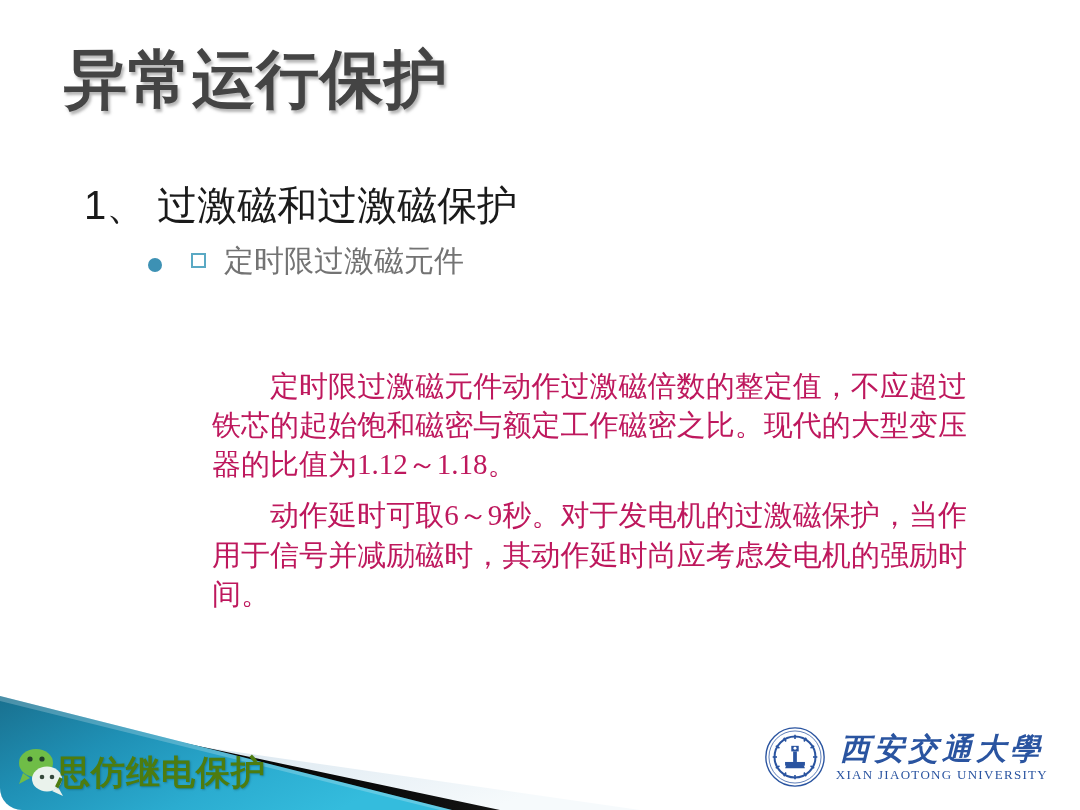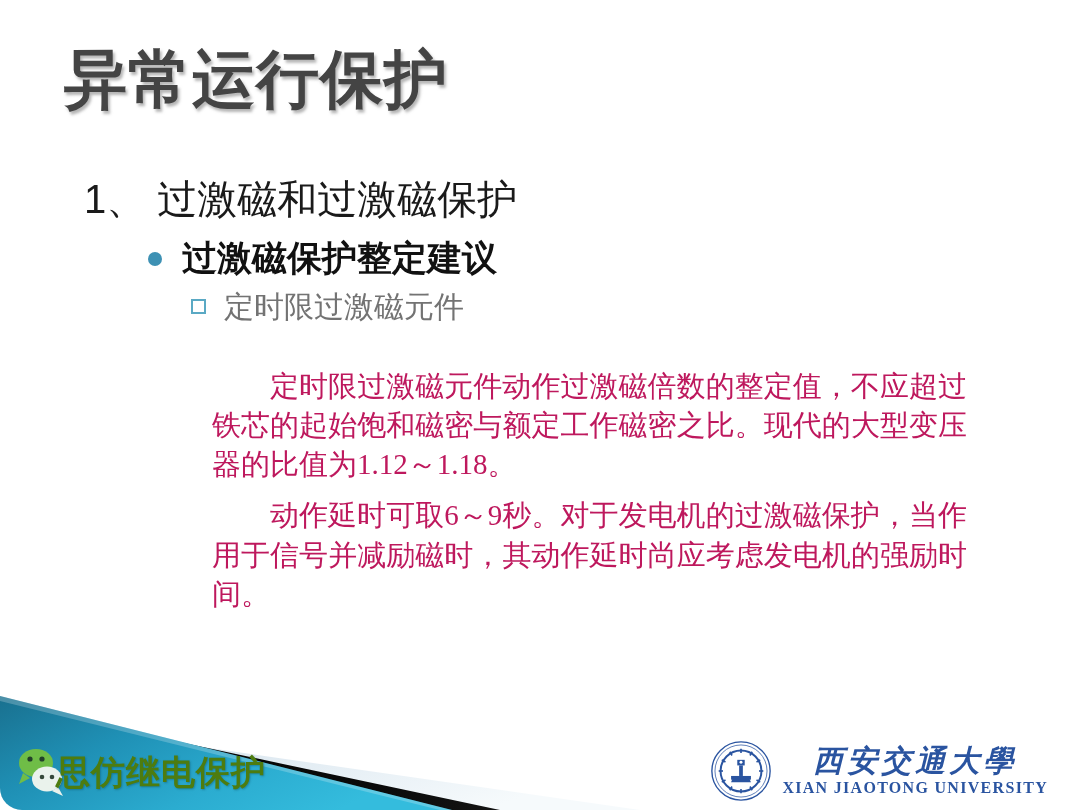--- a/index.html
+++ b/index.html
@@ -31,21 +31,21 @@
     letter-spacing: 1px;
     text-shadow: 2px 3px 3px rgba(120,120,120,0.55);
     line-height: 1.05;
     white-space: nowrap;
   }
 
   
   #outline {
     position: absolute;
     left: 0;
-    top: 174px;
+    top: 180px;
     width: 972px;
   }
   .lvl1 {
     position: relative;
     margin-left: 84px;
     font-family: "Liberation Sans", "DejaVu Sans", sans-serif;
     font-size: 40px;
     color: #1a1a1a;
     line-height: 1.25;
     white-space: nowrap;
@@ -142,21 +142,21 @@
     color: #4d7c0f;
     letter-spacing: 1px;
     text-shadow: 1px 1px 2px rgba(0,60,80,0.35);
     white-space: nowrap;
   }
 
   
   #univ-logo {
     position: absolute;
     right: 32px;
-    bottom: 8px;
+    bottom: 22px;
     display: flex;
     align-items: center;
     gap: 10px;
   }
   #univ-seal { width: 62px; height: 62px; }
   #univ-names {
     display: flex;
     flex-direction: column;
     align-items: center;
     line-height: 1;
@@ -166,43 +166,42 @@
     font-size: 30px;
     font-weight: bold;
     font-style: italic;
     color: #2a54a0;
     letter-spacing: 4px;
     white-space: nowrap;
   }
   #univ-name-en {
     margin-top: 4px;
     font-family: "Liberation Serif", "DejaVu Serif", serif;
-    font-size: 16px;
-    font-weight: bold;
+    font-size: 13px;
+    font-weight: normal;
     color: #2a54a0;
     letter-spacing: 1.3px;
     white-space: nowrap;
   }
 </style>
 </head>
 <body>
 
 <div id="slide">
 
   <div id="slide-title">异常运行保护</div>
 
   <div id="outline">
 
     <div class="lvl1">
       <span>1、 过激磁和过激磁保护</span>
     </div>
 
     <div class="lvl2">
       <span class="bullet-dot"></span>
-      <span>过激磁保护整定建议</span>
     </div>
 
     <div class="lvl3">
       <span class="bullet-square"></span>
       <span>定时限过激磁元件</span>
     </div>
 
   </div>
 
   <div id="paragraphs">

